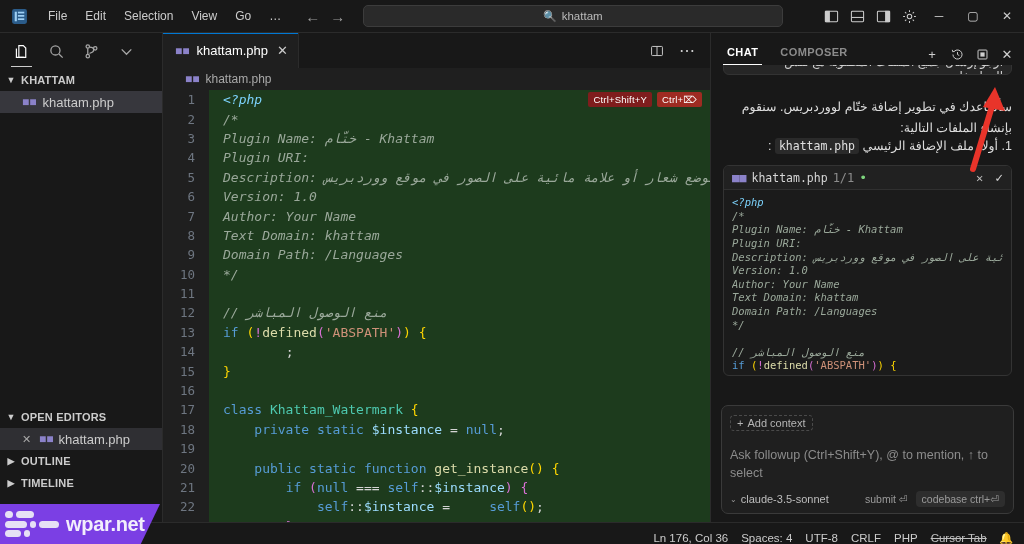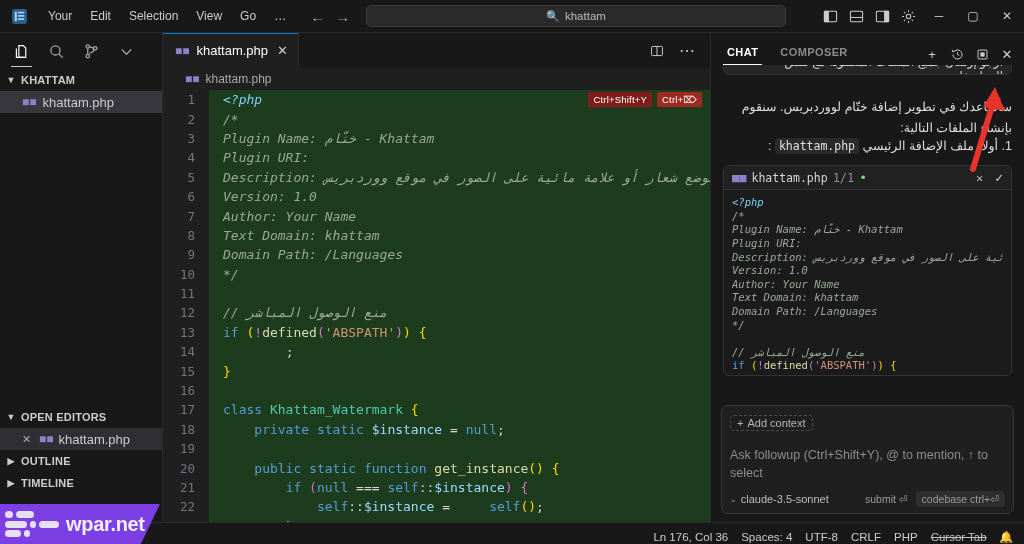--- a/index.html
+++ b/index.html
@@ -190,22 +190,22 @@
   .placeholder { font-size: 12.5px; color: #8c8c8c; margin-top: 15px; line-height: 1.45; }
   .ci-foot { display: flex; align-items: center; margin-top: 9px; }
   .model { font-size: 11px; color: #bdbdbd; display: flex; align-items: center; gap: 4px; }
   .model .chev { font-size: 8px; color: #9a9a9a; }
   .ci-right { margin-left: auto; display: flex; align-items: center; gap: 8px; }
   .submit { font-size: 10.5px; color: #9b9b9b; }
   .codebase { font-size: 10.5px; color: #9b9b9b; background: #2e2e2e; border-radius: 4px; padding: 2px 6px; }
 
   
   .statusbar {
-    height: 22px; flex: 0 0 22px; background: #181818; display: flex; align-items: flex-end;
-    font-size: 11.5px; color: #cccccc; padding: 0 6px; border-top: 1px solid #2b2b2b;
+    height: 22px; flex: 0 0 22px; background: #181818; display: flex; align-items: flex-start;
+    font-size: 11.5px; color: #cccccc; padding: 8px 6px; border-top: 1px solid #2b2b2b;
   }
   .sb-left { display: flex; align-items: center; gap: 10px; }
   .sb-right { margin-left: auto; display: flex; align-items: center; gap: 13px; padding-right: 4px; }
   .sb-item { white-space: nowrap; }
   .sb-item.strike { text-decoration: line-through; color: #c0c0c0; }
 
   
   .watermark {
     position: absolute; left: 0; bottom: 0; width: 160px; height: 40px;
     background: #7b3fe4; display: flex; align-items: center; gap: 7px;
@@ -226,21 +226,21 @@
     <div class="tb-logo">
       <svg width="17" height="17" viewBox="0 0 16 16">
         <rect x="1" y="1" width="14" height="14" rx="2" fill="#2b5c8a"></rect>
         <rect x="3.5" y="3.5" width="2" height="9" fill="#9fd0f5"></rect>
         <rect x="6.5" y="3.5" width="6" height="1.6" fill="#9fd0f5"></rect>
         <rect x="6.5" y="6.6" width="6" height="1.6" fill="#9fd0f5"></rect>
         <rect x="6.5" y="9.7" width="6" height="1.6" fill="#9fd0f5"></rect>
       </svg>
     </div>
     <div class="menu">
-      <div class="menu-item">Your</div>
+      <div class="menu-item">File</div>
       <div class="menu-item">Edit</div>
       <div class="menu-item">Selection</div>
       <div class="menu-item">View</div>
       <div class="menu-item">Go</div>
       <div class="menu-item">…</div>
     </div>
     <div class="navbtns">
       <span>←</span>
       <span>→</span>
     </div>

